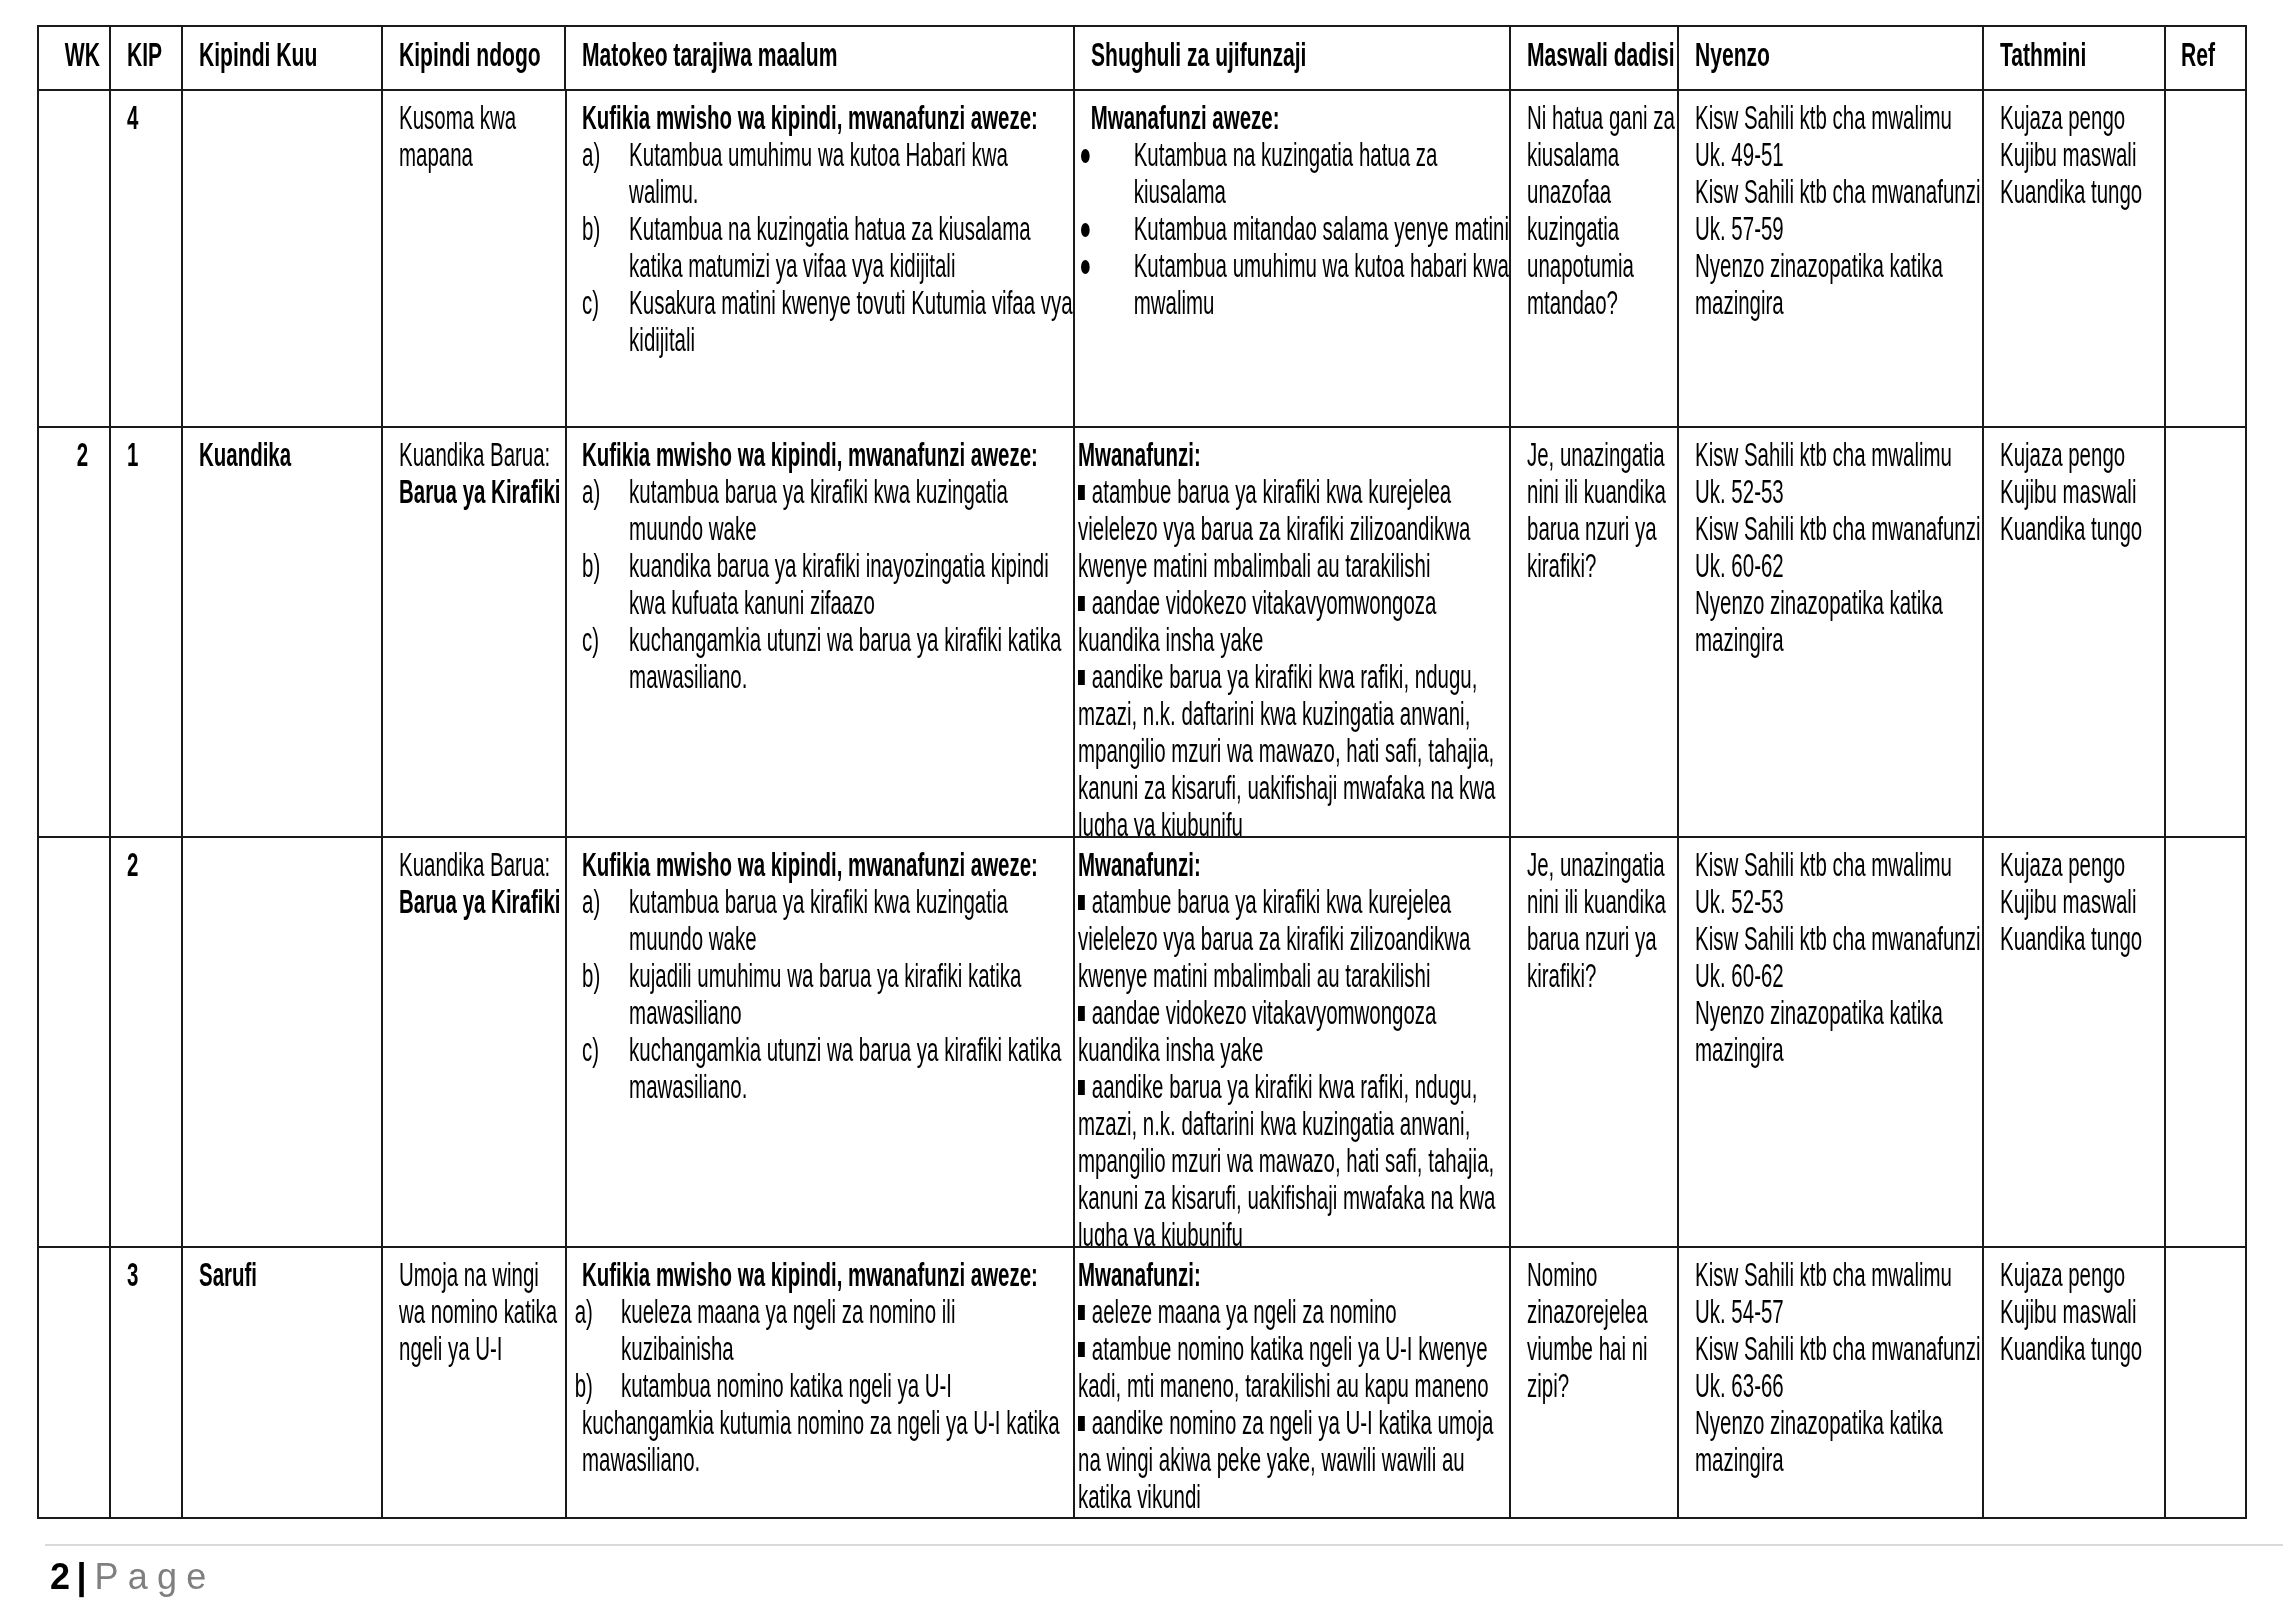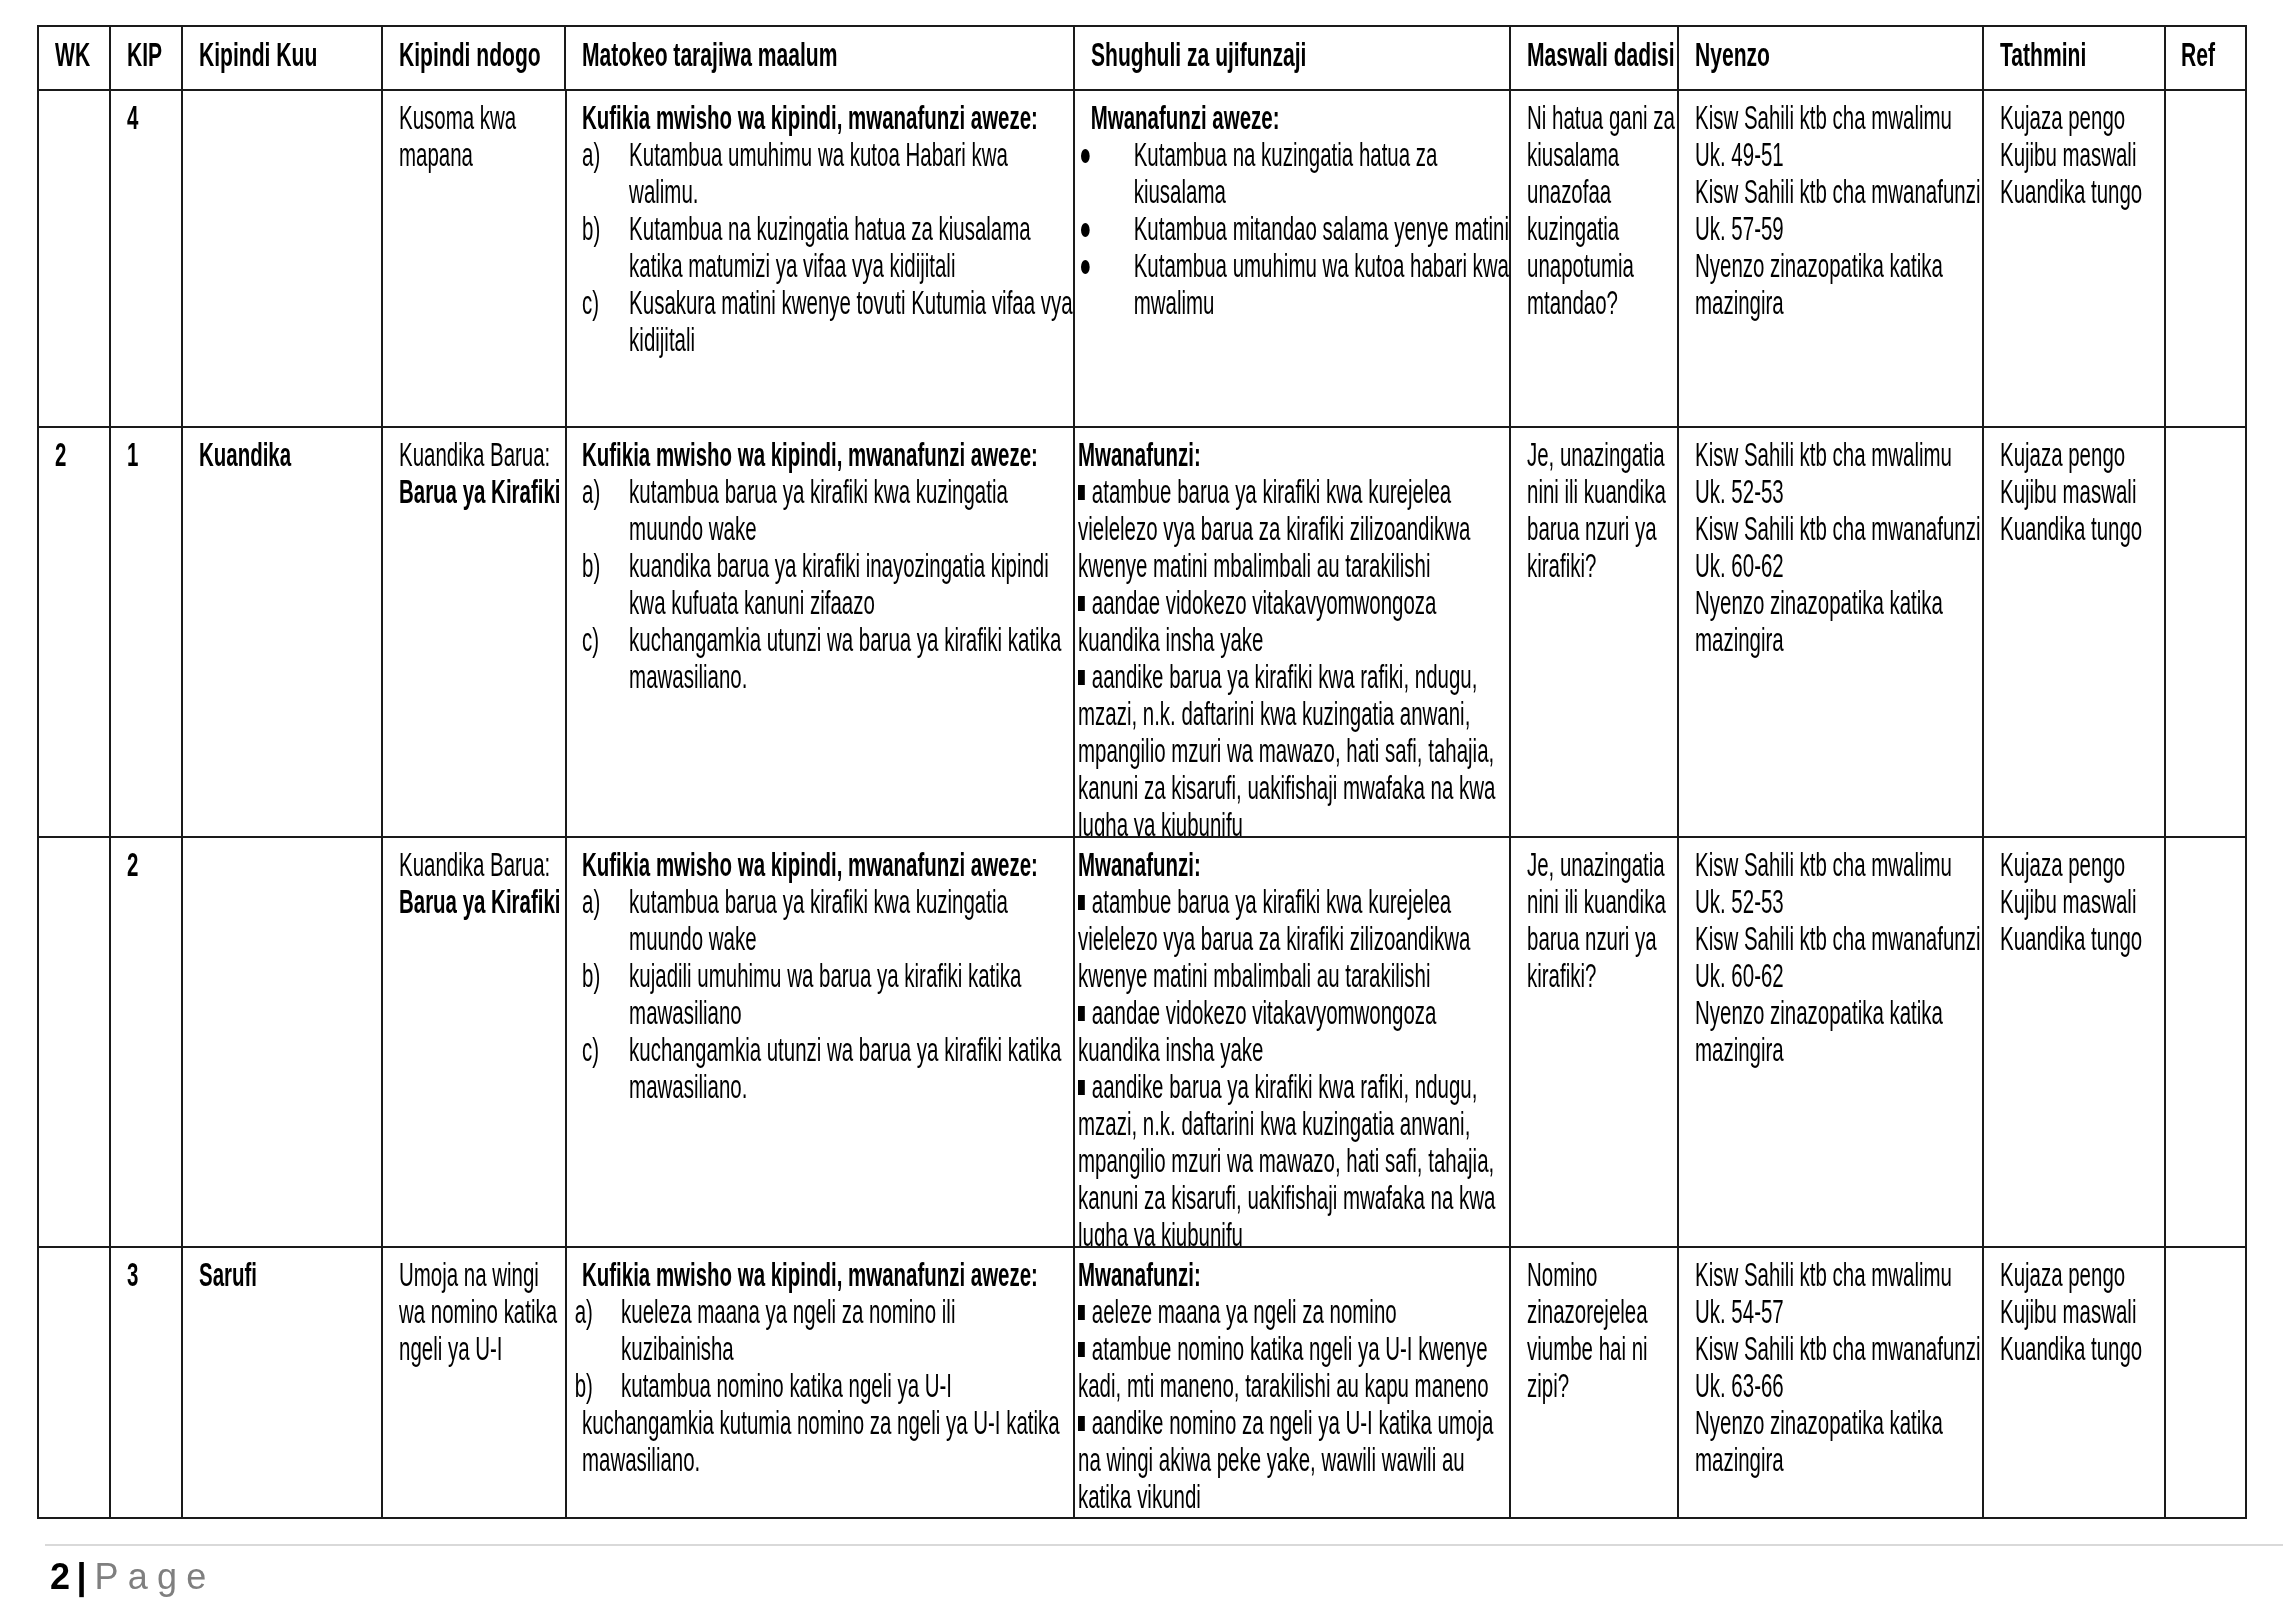--- a/index.html
+++ b/index.html
@@ -10,21 +10,21 @@
          border: 2.6px solid #1a1a1a; box-sizing: border-box; }
   .row { display: flex; box-sizing: border-box; border-top: 2.6px solid #1a1a1a; }
   .row.head { border-top: none; height: 62px; }
   .row.r1 { height: 337px; }
   .row.r2 { height: 410px; }
   .row.r3 { height: 410px; }
   .row.r4 { height: 271px; }
 
   .cell { box-sizing: border-box; border-left: 2px solid #1a1a1a; overflow: hidden;
           position: relative; padding: 7.9px 0 0 15.7px; }
-  .cell:first-child { border-left: none; }
+  .cell:first-child { border-left: none; text-align: center; }
   .c-wk   { width: 71px; }
   .c-kip  { width: 72px; }
   .c-kuu  { width: 176px; }
   .c-ndg  { width: 185px; margin-left: 26px; }
   .c-mat  { width: 514px; }
   .c-shu  { width: 440px; padding-left: 2.6px; }
   .c-mas  { width: 170px; }
   .c-nye  { width: 308px; }
   .c-tat  { width: 183px; }
   .c-ref  { width: 82px; }

